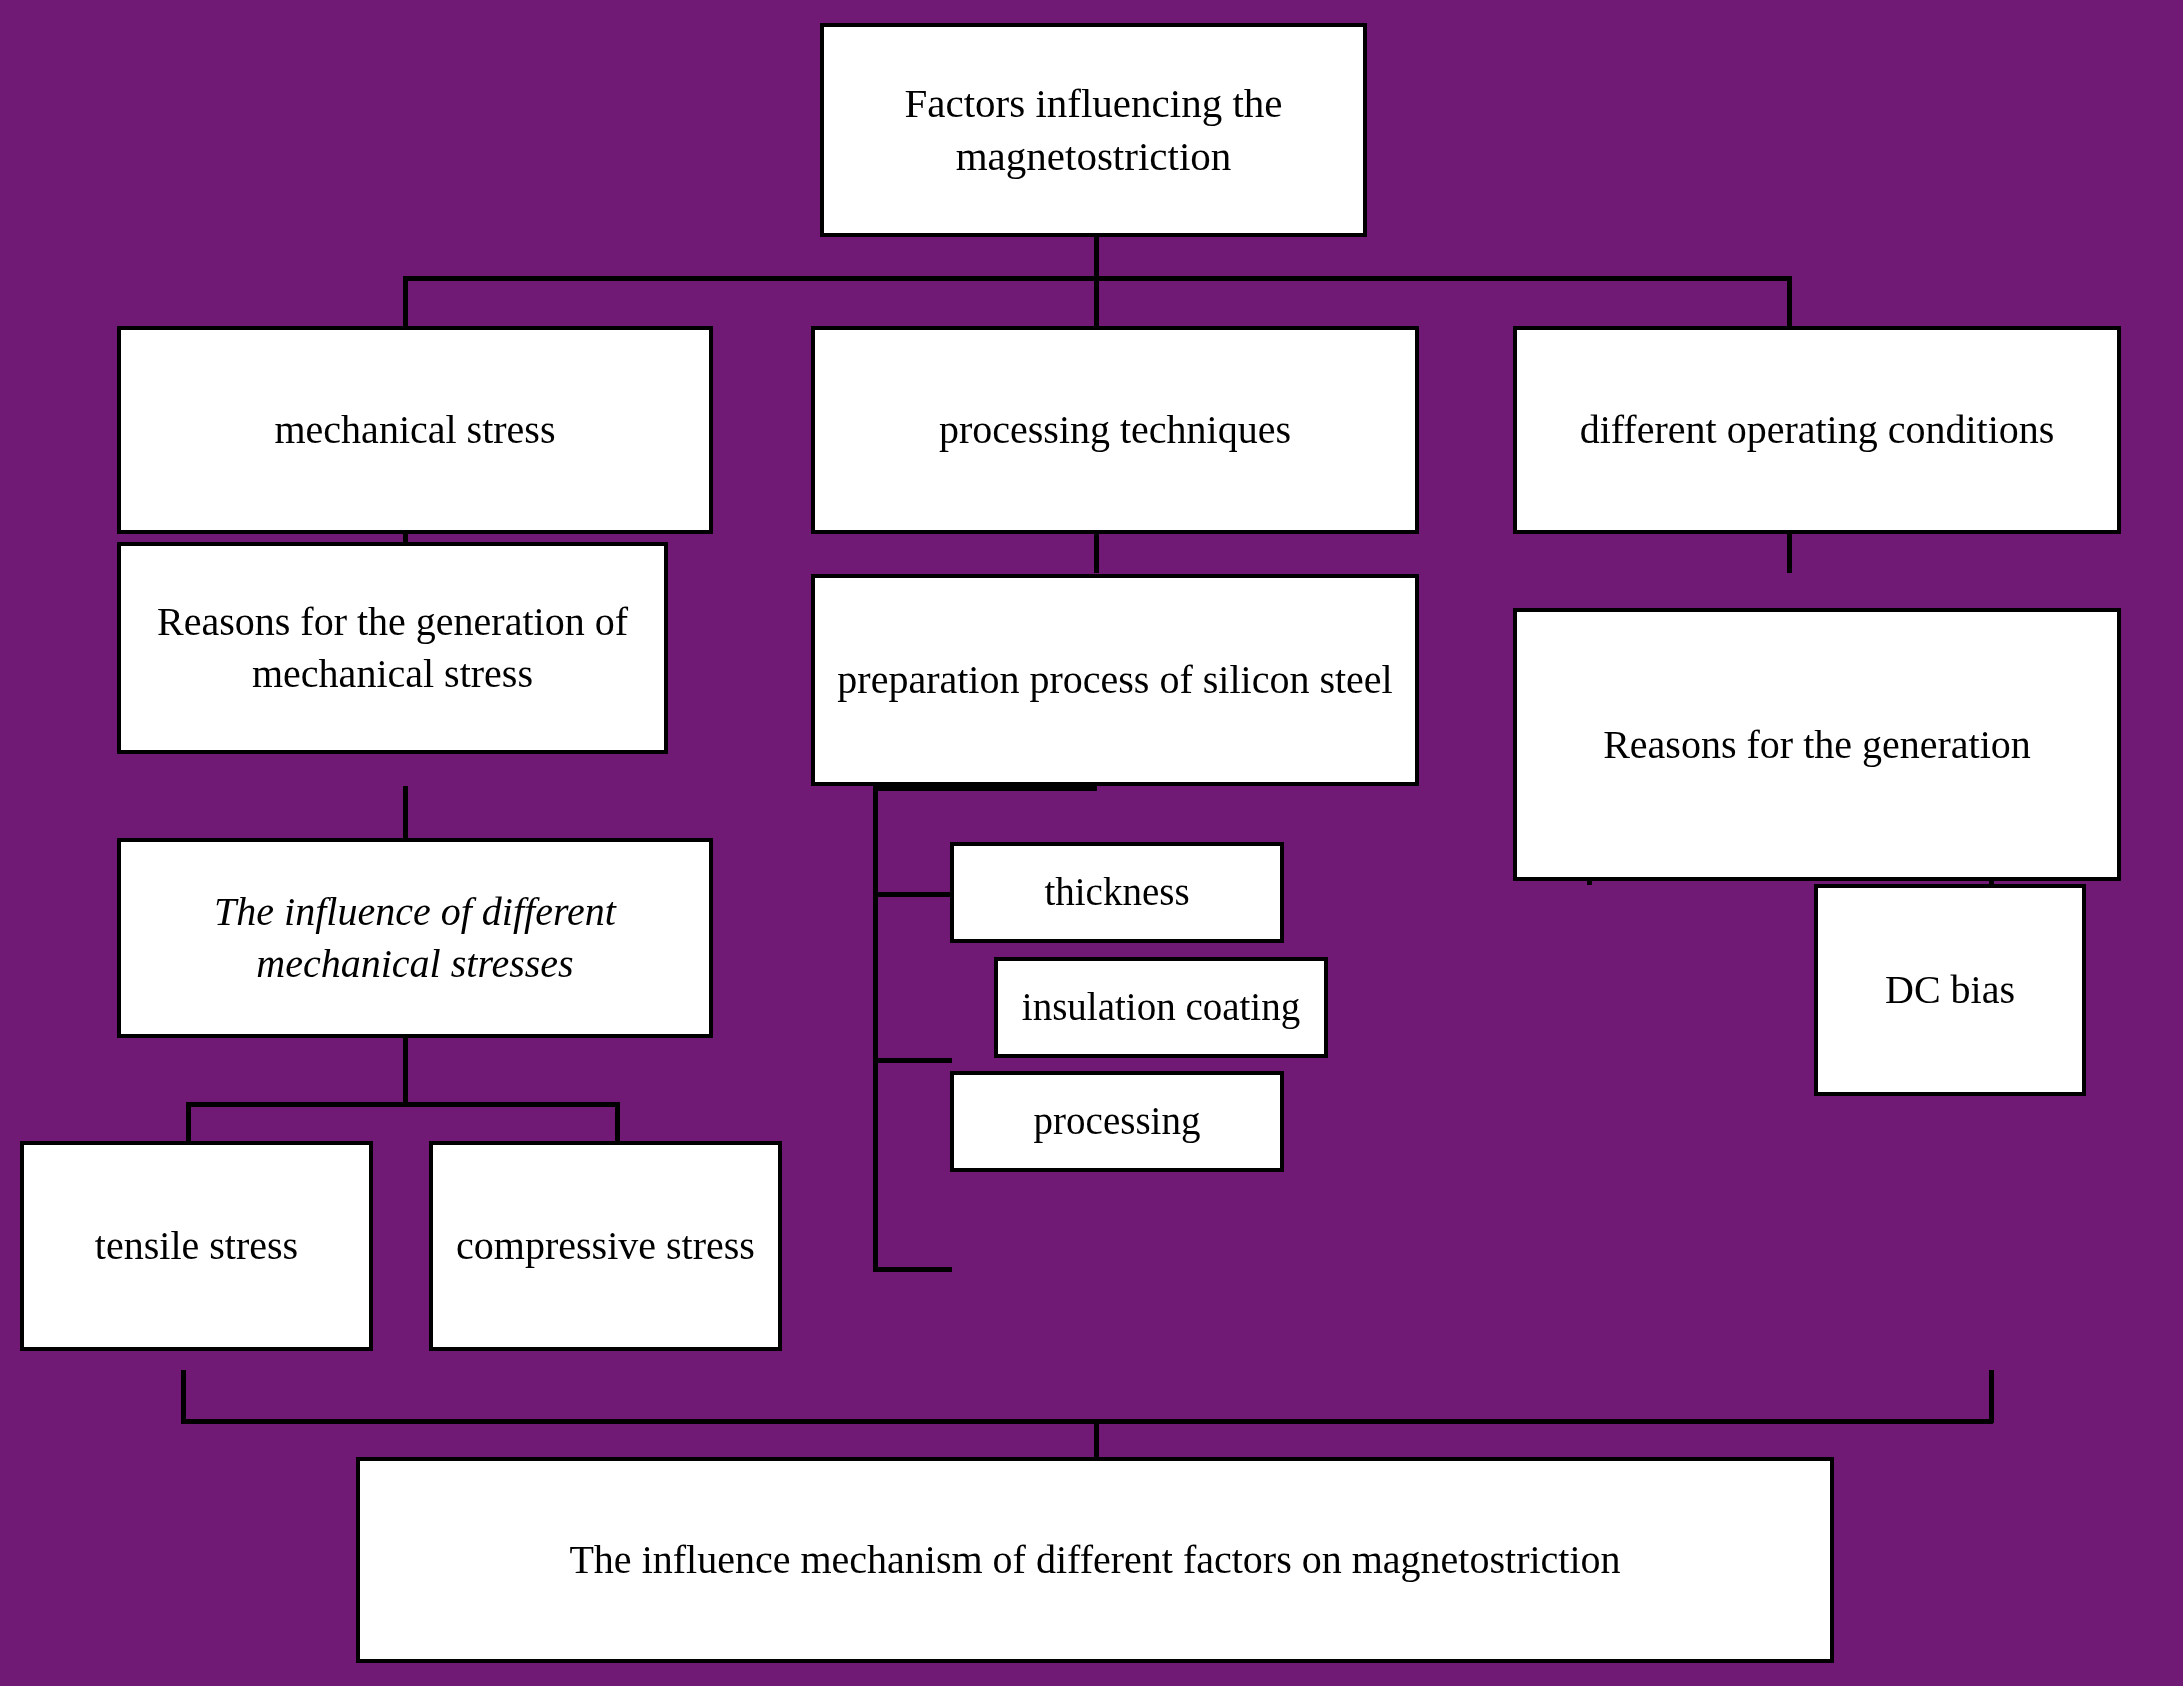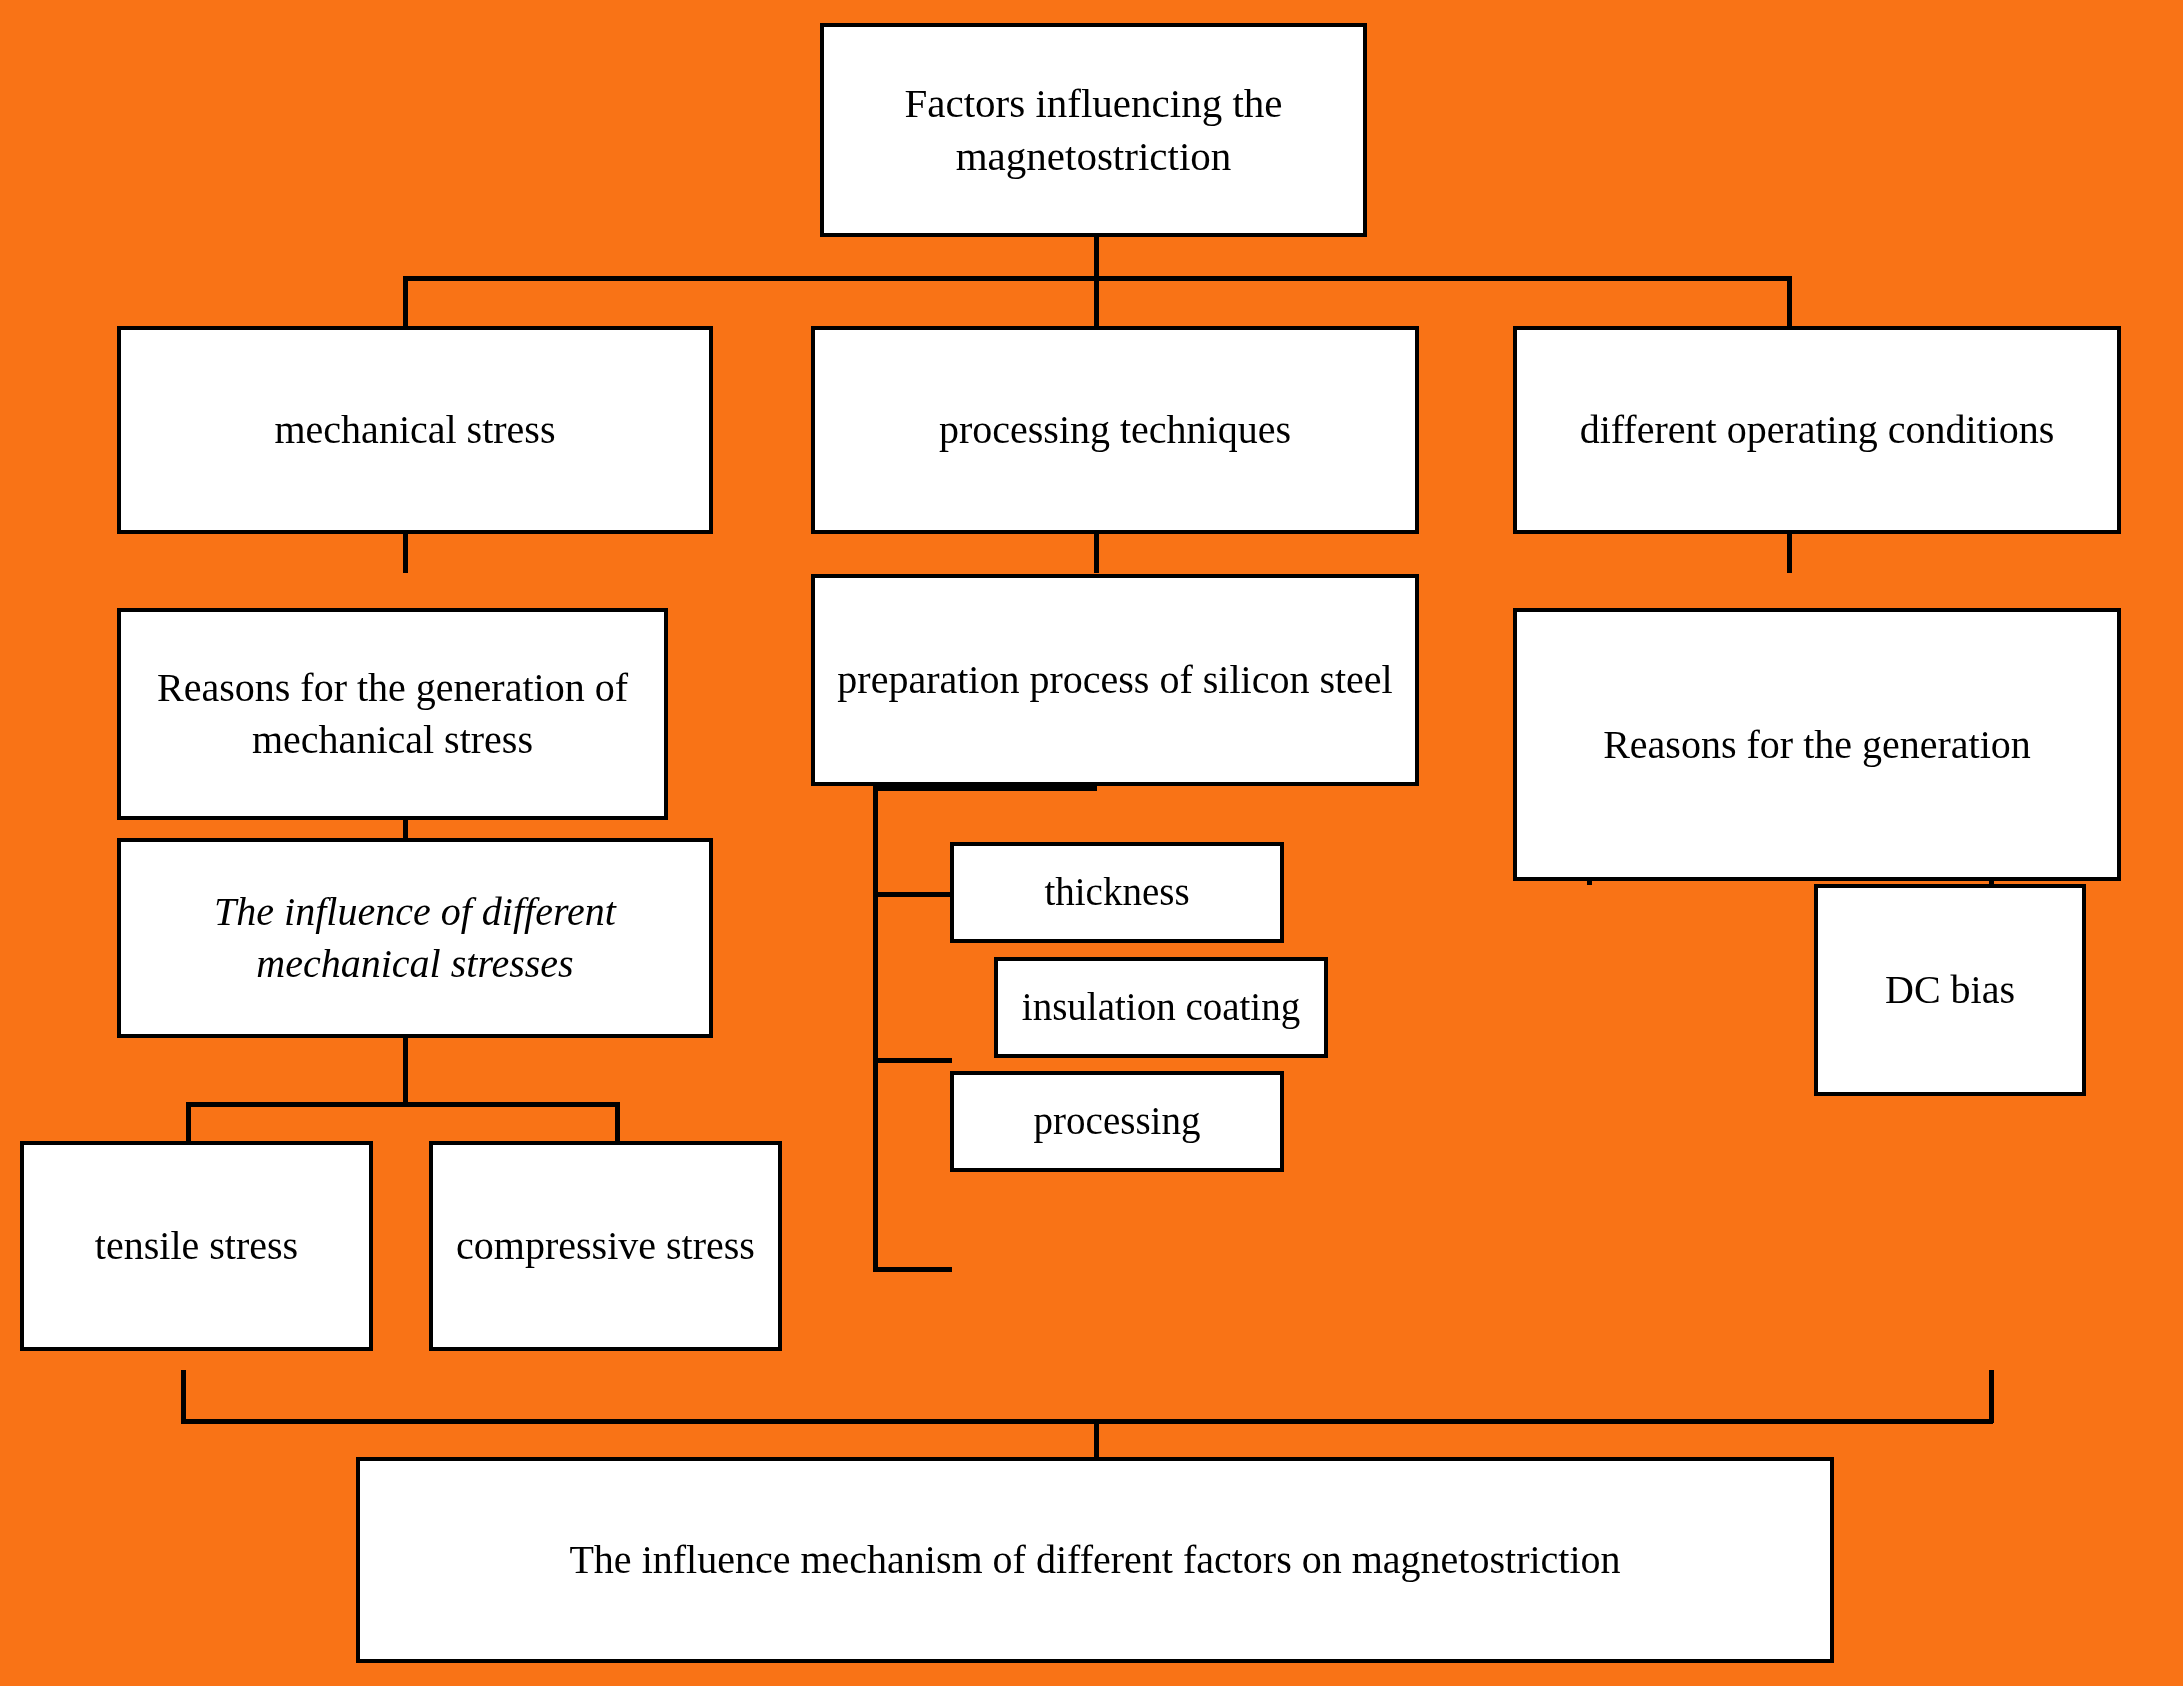--- a/index.html
+++ b/index.html
@@ -4,21 +4,21 @@
 <style>
   html, body {
     margin: 0;
     padding: 0;
     background: #ffffff;
   }
   #canvas {
     position: relative;
     width: 2183px;
     height: 1687px;
-    background: #f97316;
+    background: #701a75;
     overflow: hidden;
     font-family: "Liberation Serif", "DejaVu Serif", serif;
   }
   .node {
     position: absolute;
     box-sizing: border-box;
     border: 4px solid #000000;
     background: #ffffff;
     display: flex;
     align-items: center;
@@ -97,21 +97,21 @@
   </div>
 
   <div class="node fs-mid" style="left:811px; top:326px; width:608px; height:208px;">
     <span class="label">processing techniques</span>
   </div>
 
   <div class="node fs-mid" style="left:1513px; top:326px; width:608px; height:208px;">
     <span class="label">different operating conditions</span>
   </div>
 
-  <div class="node fs-mid" style="left:117px; top:608px; width:551px; height:212px;">
+  <div class="node fs-mid" style="left:117px; top:542px; width:551px; height:212px;">
     <span class="label">Reasons for the generation of mechanical stress</span>
   </div>
 
   <div class="node fs-mid" style="left:811px; top:574px; width:608px; height:212px;">
     <span class="label">preparation process of silicon steel</span>
   </div>
 
   <div class="node fs-mid" style="left:1513px; top:608px; width:608px; height:273px;">
     <span class="label">Reasons for the generation</span>
   </div>

